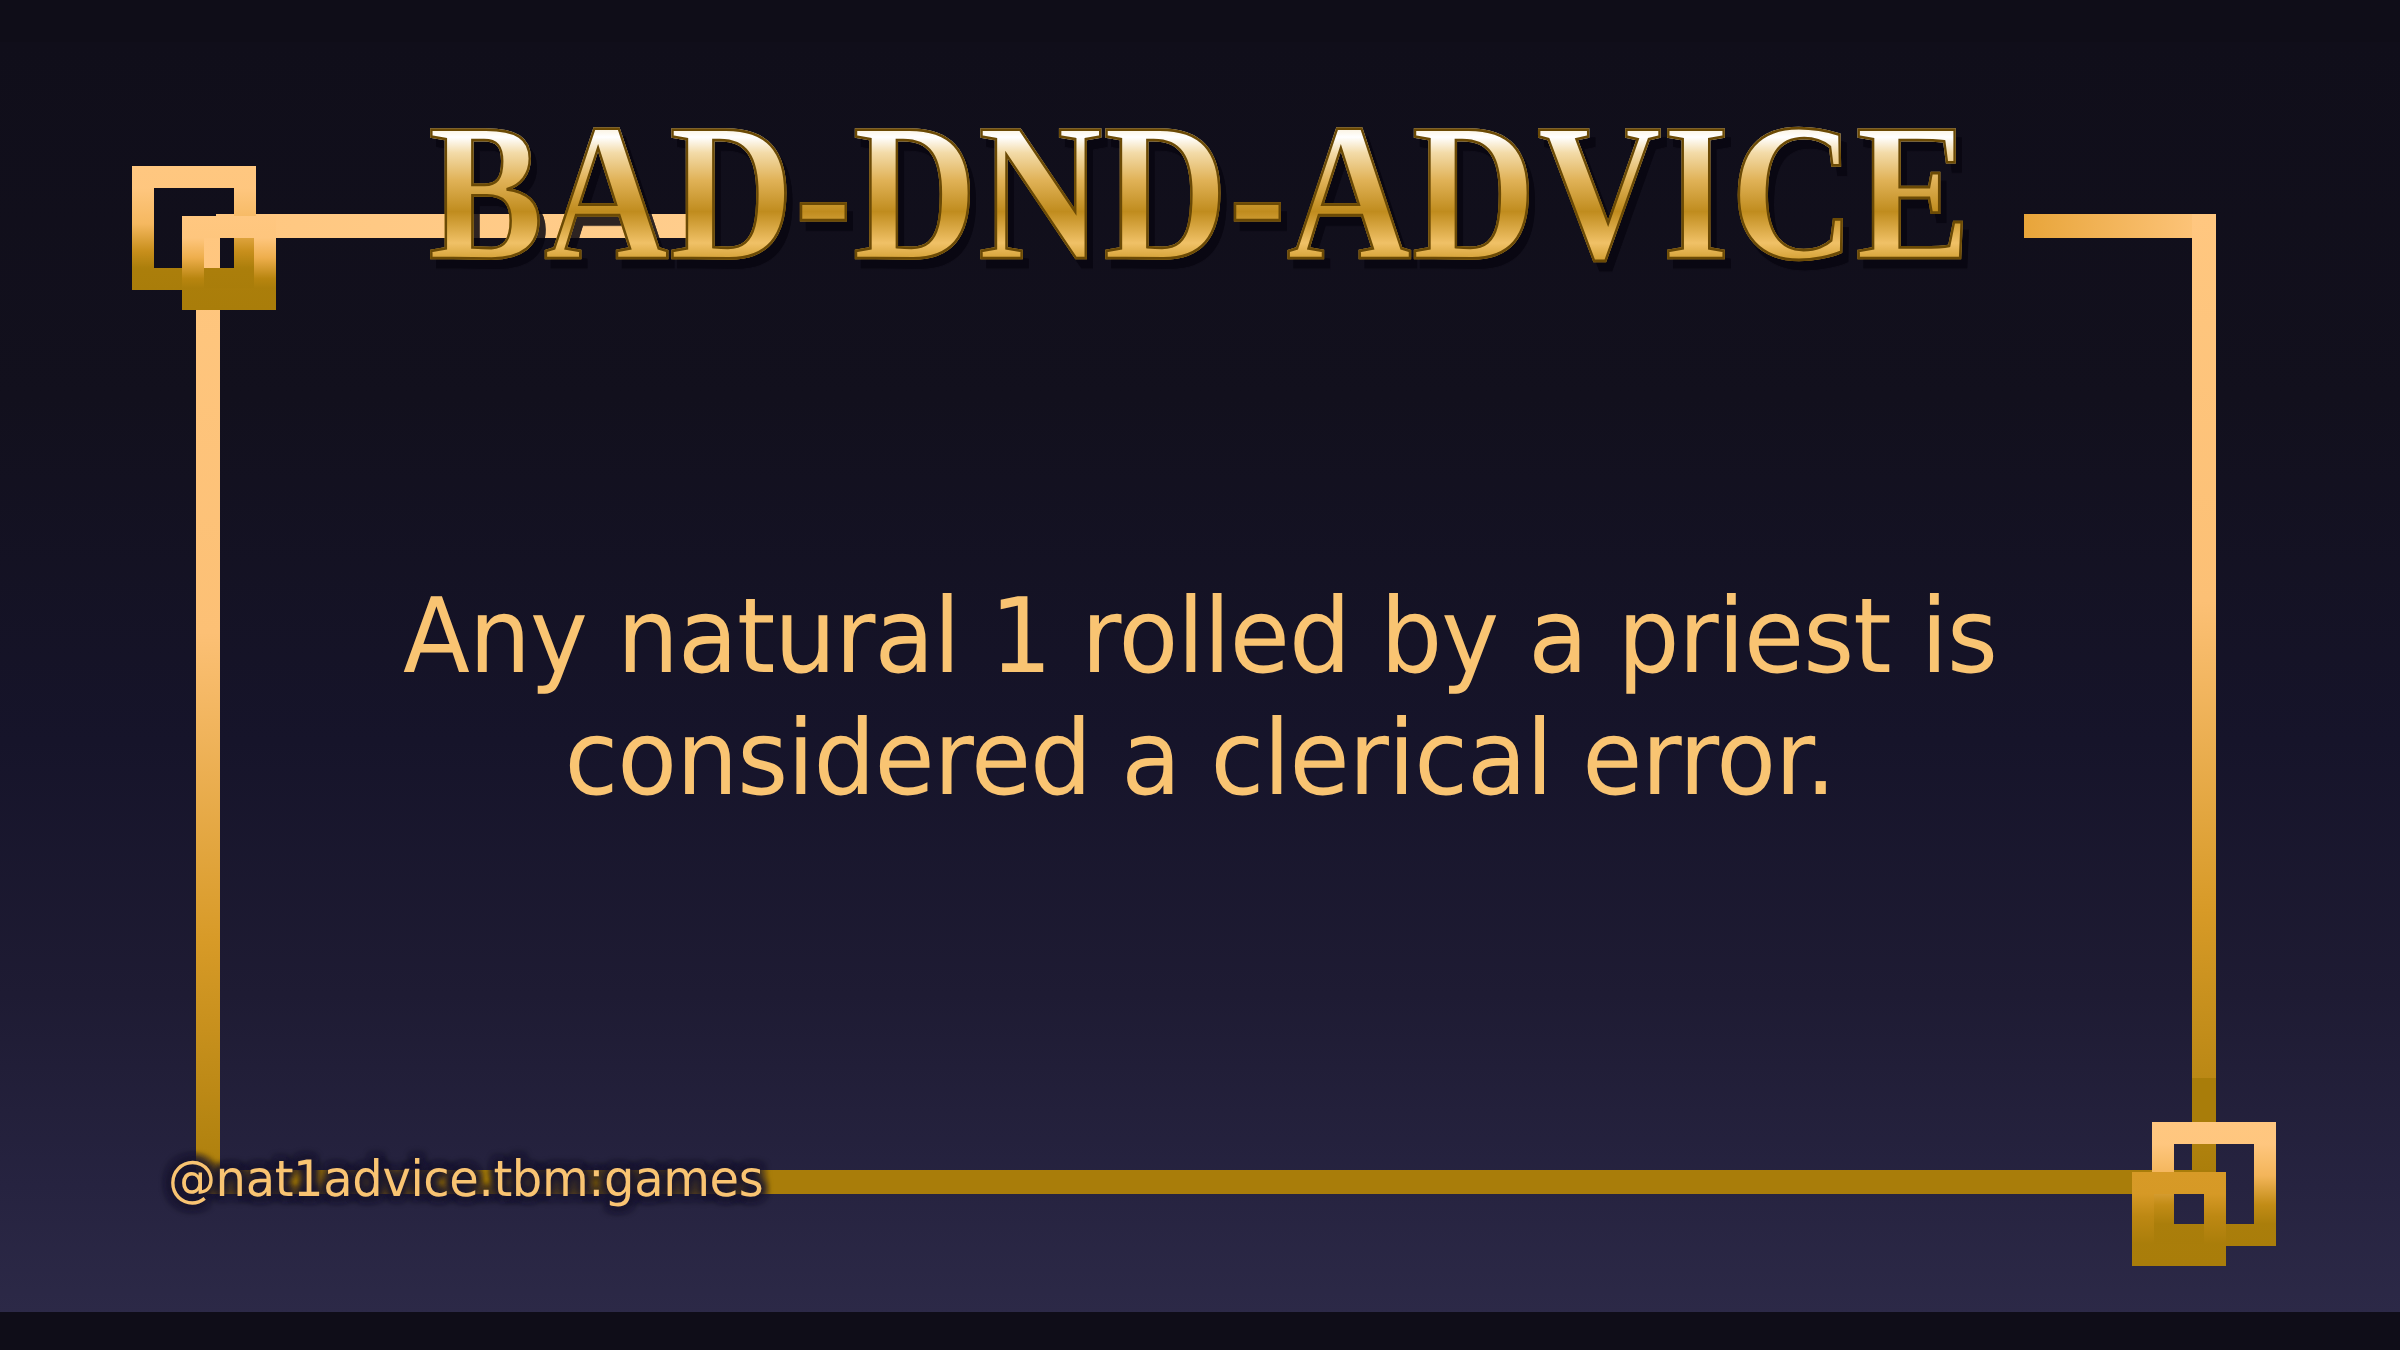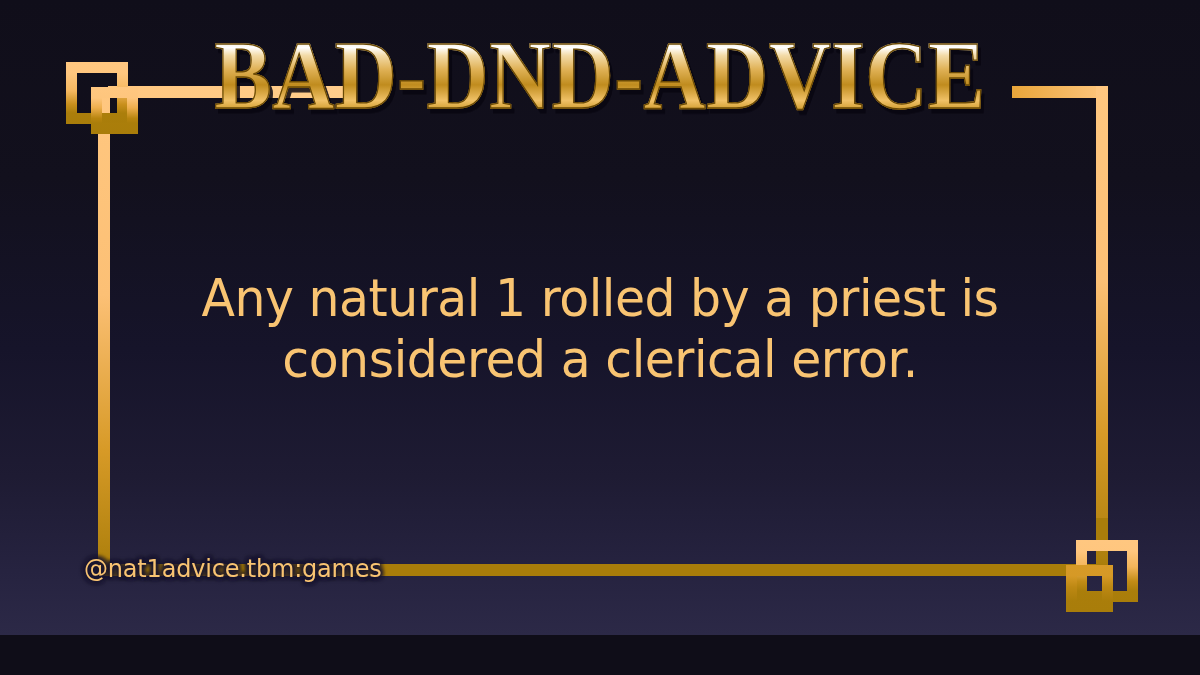--- a/index.html
+++ b/index.html
@@ -13,20 +13,21 @@
     height: 635px;
     overflow: hidden;
     background: linear-gradient(180deg,
         #100e1a 0%,
         #12101d 28%,
         #16142a 55%,
         #1e1b33 75%,
         #262340 90%,
         #2c2947 100%);
     font-family: "Liberation Sans", sans-serif;
+    margin-top: 21px;
   }
 
   
   .frame-top-line {
     position: absolute;
     left: 108px;
     top: 86px;
     width: 240px;
     height: 12px;
     background: linear-gradient(90deg, #ffc780 0%, #ffcd8c 100%);

